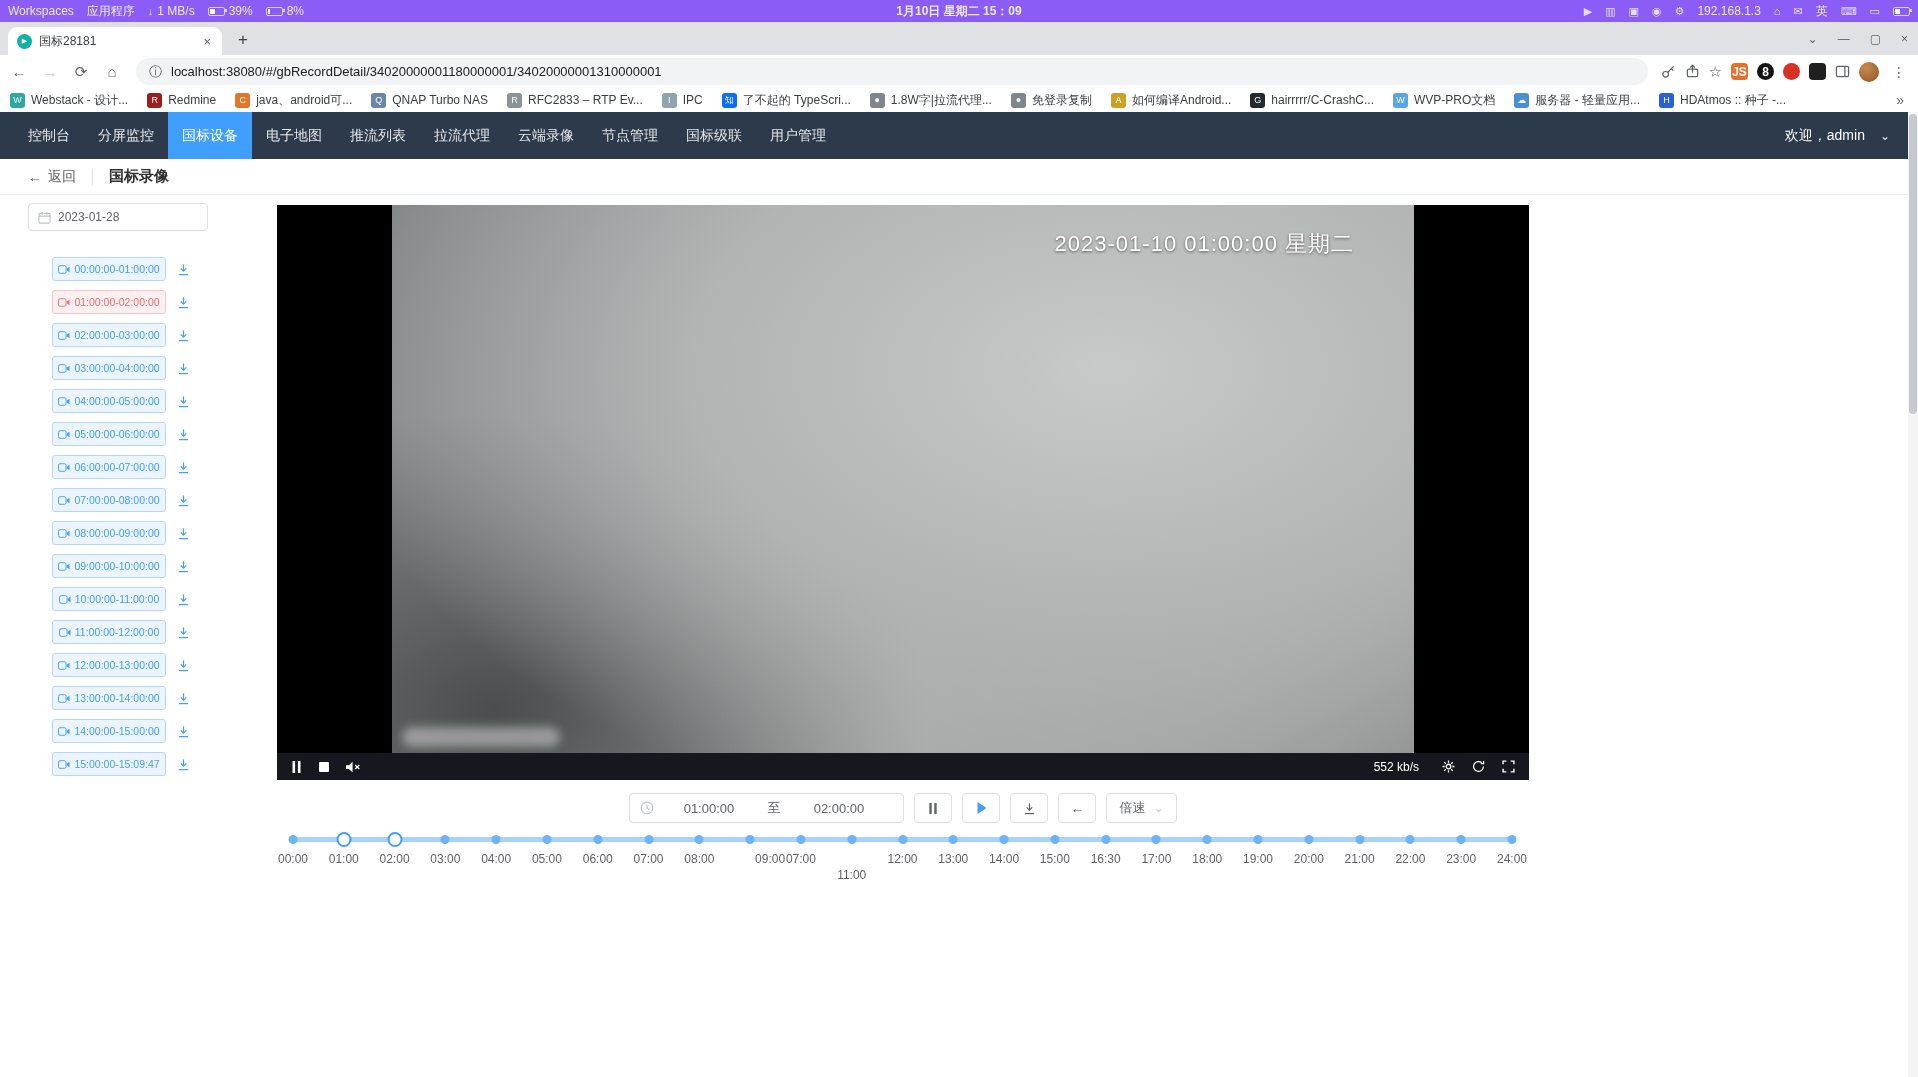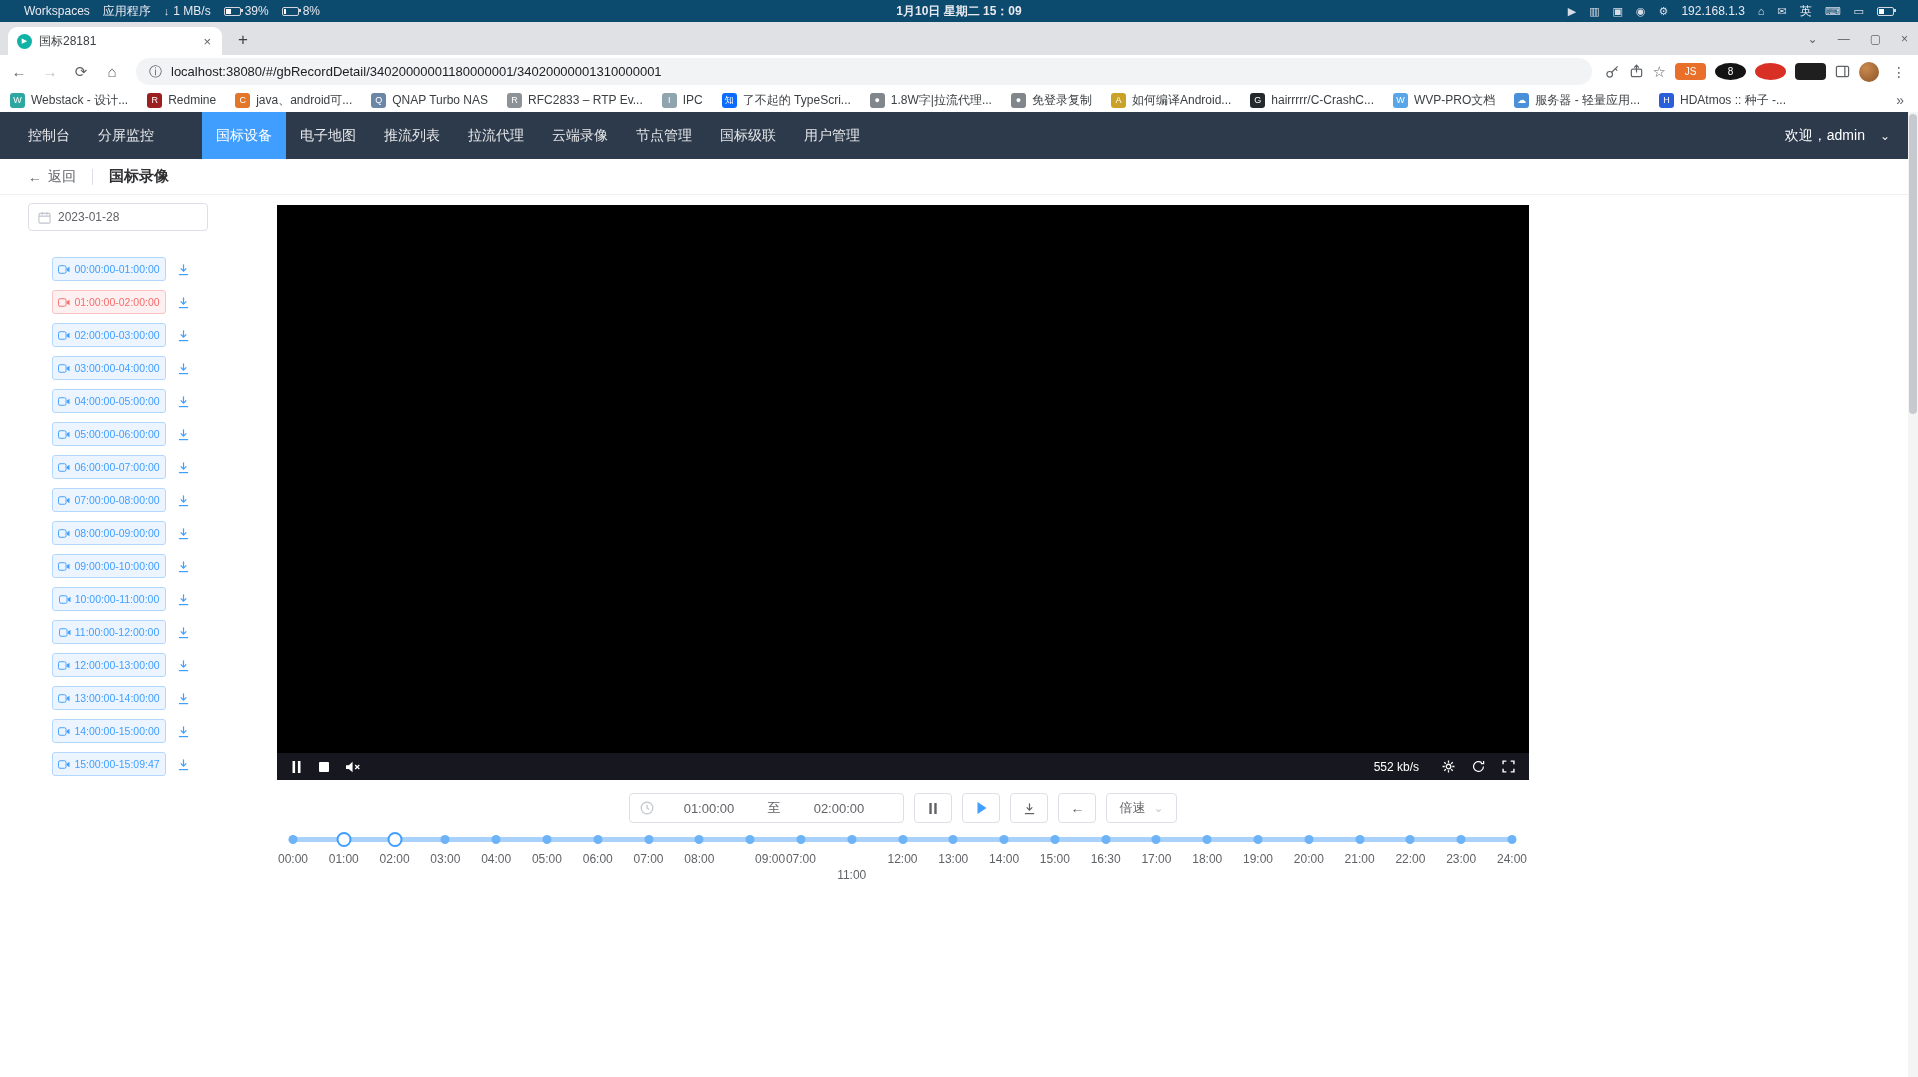--- a/index.html
+++ b/index.html
@@ -1,22 +1,22 @@
 <!DOCTYPE html>
 <html><head>
 <meta charset="utf-8">
 <style>
   html,body{margin:0;padding:0;}
   body{width:1918px;height:1077px;overflow:hidden;background:#fff;
        font-family:"Liberation Sans","DejaVu Sans",sans-serif;color:#303133;}
   .screen{position:relative;width:1918px;height:1077px;background:#fff;}
 
   
-  .sysbar{height:22px;background:#0c4a6e;color:#e9e9f0;display:flex;align-items:center;
-          justify-content:space-between;padding:0 24px;font-size:12px;position:relative;}
+  .sysbar{height:22px;background:#8b5cf6;color:#e9e9f0;display:flex;align-items:center;
+          justify-content:space-between;padding:0 8px;font-size:12px;position:relative;}
   .sys-left,.sys-right{display:flex;align-items:center;gap:13px;white-space:nowrap;}
   .sys-group{display:flex;align-items:center;gap:4px;}
   .sys-clock{position:absolute;left:50%;transform:translateX(-50%);font-weight:bold;font-size:12px;}
   .glyph{font-size:11px;opacity:.92;line-height:1;}
   .battery{display:inline-block;width:15px;height:7px;border:1px solid #d5d5de;border-radius:2px;position:relative;}
   .battery:after{content:"";position:absolute;right:-3px;top:1.5px;width:2px;height:3px;background:#d5d5de;}
   .battery-fill{position:absolute;left:1px;top:1px;bottom:1px;background:#fff;}
   .b39{width:5px;} .b8{width:2px;}
 
   
@@ -34,37 +34,37 @@
   .toolbar{height:33px;background:#fff;display:flex;align-items:center;padding:0 8px;gap:9px;}
   .tbtn{width:22px;text-align:center;color:#5f6368;font-size:15px;flex:none;}
   .tbtn.disabled{color:#bdc1c6;}
   .urlbar{flex:1;height:27px;background:#f1f3f4;border-radius:14px;display:flex;align-items:center;
           padding:0 13px;gap:9px;margin:0 4px;min-width:0;}
   .info-ic{color:#5f6368;font-size:13px;}
   .url-text{font-size:13px;color:#202124;white-space:nowrap;overflow:hidden;}
   .ticon{color:#5f6368;display:flex;align-items:center;flex:none;}
   .star{font-size:15px;}
   #ext-badges{display:flex;align-items:center;gap:9px;}
-  .ext-badge{width:31px;height:17px;border-radius:4px;color:#fff;font-size:10px;font-weight:normal;
+  .ext-badge{width:17px;height:17px;border-radius:4px;color:#fff;font-size:12px;font-weight:bold;
              display:flex;align-items:center;justify-content:center;flex:none;}
   .avatar{width:20px;height:20px;border-radius:50%;background:radial-gradient(circle at 35% 30%,#c98a4e,#8c5426);flex:none;}
   .menu-dots{font-size:14px;color:#5f6368;padding:0 4px;}
   .bookmarksbar{height:24px;background:#fff;display:flex;align-items:center;padding:0 10px;}
   .bm-items{display:flex;align-items:center;gap:19px;flex:1;overflow:hidden;white-space:nowrap;}
   .bm-item{display:flex;align-items:center;gap:6px;font-size:12px;color:#3c4043;flex:none;}
   .bm-fav{width:15px;height:15px;border-radius:3px;color:#fff;font-size:9px;display:flex;
           align-items:center;justify-content:center;flex:none;}
   .bm-overflow{color:#5f6368;font-size:14px;padding:0 4px;}
 
   
   .appnav{height:47px;background:#2d3a4b;display:flex;align-items:center;padding:0 14px;color:#fff;}
   #nav-tabs{display:flex;height:100%;}
   .navtab{height:100%;display:flex;align-items:center;padding:0 14px;font-size:14px;
           color:rgba(255,255,255,.88);cursor:pointer;}
-  .navtab.active{background:#409eff;color:#fff;margin-left:34px;}
+  .navtab.active{background:#409eff;color:#fff;}
   .welcome{margin-left:auto;display:flex;align-items:center;gap:15px;font-size:14px;padding-right:14px;cursor:pointer;}
   .chev{font-size:12px;opacity:.9;}
 
   
   .pagehead{height:35px;display:flex;align-items:center;padding:0 28px;gap:16px;
             border-bottom:1px solid #edeff2;}
   .back{display:flex;align-items:center;gap:6px;color:#606266;font-size:14px;cursor:pointer;}
   .vdiv{width:1px;height:16px;background:#dcdfe6;}
   .page-title{font-size:15px;font-weight:bold;color:#303133;}
 
@@ -574,20 +574,24 @@
               <path d="M4 5.8 7 8.8 10 5.8"></path>
               <path d="M2 12.5h10"></path>
             </svg>
     </span>
   </div>
       </div>
   </aside>
 
   <main class="main">
     <div class="player">
+      <div class="video">
+        <div class="vtimestamp">2023-01-10 01:00:00 星期二</div>
+        <div class="vwatermark"></div>
+      </div>
       <div class="playerbar">
         <span class="picon">
           <svg width="11" height="12" viewBox="0 0 10 12" fill="#fff">
               <rect x="1" width="2.6" height="12"></rect>
               <rect x="6.4" width="2.6" height="12"></rect>
             </svg>
         </span>
         <span class="picon">
           <svg width="10" height="10" viewBox="0 0 10 10" fill="#fff">
               <rect width="10" height="10" rx="1"></rect>

